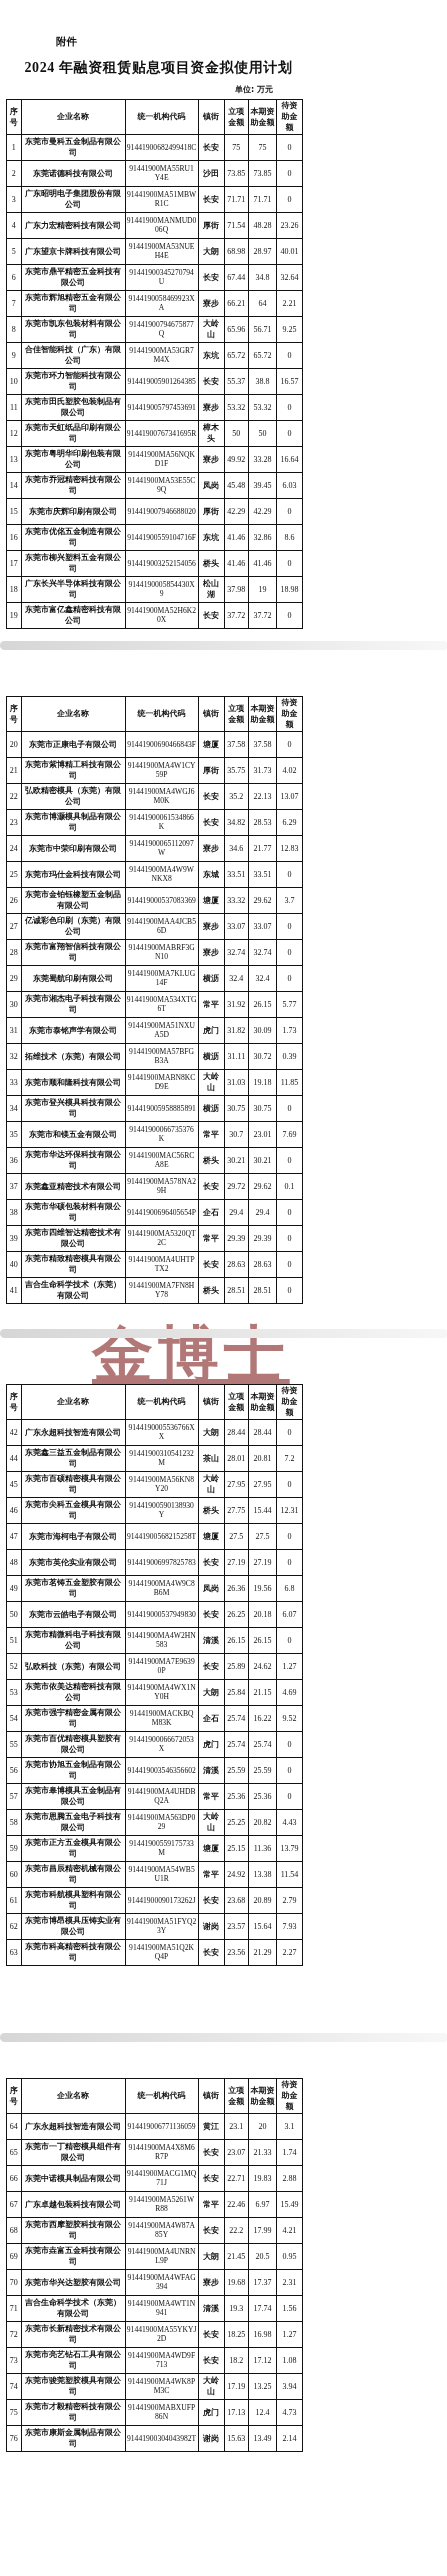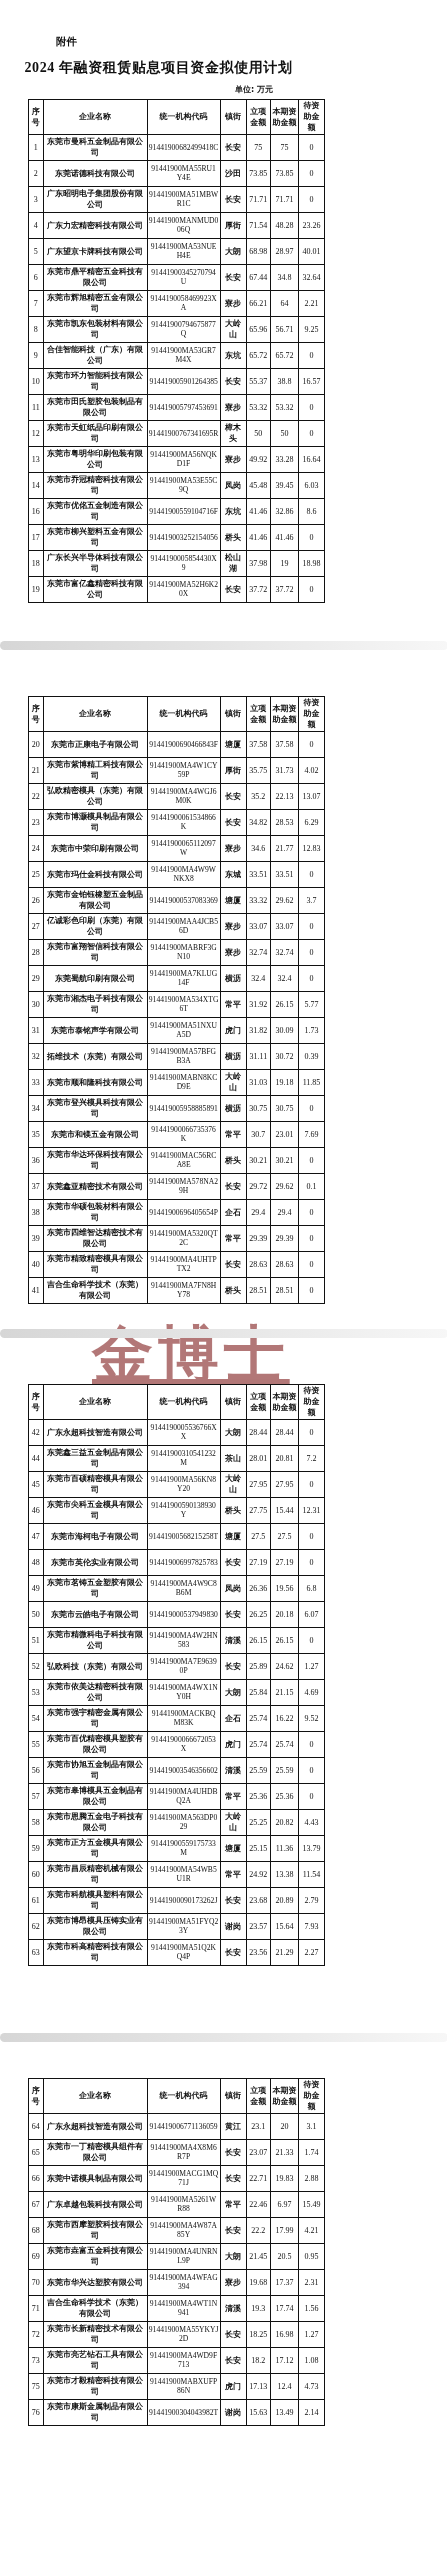--- a/index.html
+++ b/index.html
@@ -14,21 +14,21 @@
   #sec3 { top:1384px; }
   #sec4 { top:2078px; }
 
   .attach-label { margin-left:56px; font:bold 10.4px "DejaVu Sans", sans-serif;margin-top:28px; }
   .doc-title { width:317px; margin-top:9.8px; text-align:center;
     font:bold 14px "Liberation Serif", serif; letter-spacing:0.6px; }
   .unit-note { width:273px; margin-top:7.3px; margin-bottom:3.7px; text-align:right;
     font:bold 8px "DejaVu Sans", sans-serif; }
 
   table.doc-table {
-    border-collapse:collapse; table-layout:fixed; width:295px; margin-left:28px;
+    border-collapse:collapse; table-layout:fixed; width:295px; margin-left:6px;
     background:transparent;
   }
   .doc-table th, .doc-table td {
     border:0.6px solid #111; text-align:center; vertical-align:middle;
     padding:0 1.2px; overflow:hidden;
   }
   .doc-table th {
     height:28px; font:bold 8px "DejaVu Sans", sans-serif;
     word-break:break-all; line-height:1.4; background:transparent;
   }
@@ -209,20 +209,29 @@
         <tr>
           <td class="c0">14</td>
           <td class="c1">东莞市乔冠精密科技有限公司</td>
           <td class="c2">91441900MA53E55C9Q</td>
           <td class="c3">凤岗</td>
           <td class="c4">45.48</td>
           <td class="c5">39.45</td>
           <td class="c6">6.03</td>
         </tr>
         <tr>
+          <td class="c0">15</td>
+          <td class="c1">东莞市庆辉印刷有限公司</td>
+          <td class="c2">914419007946688020</td>
+          <td class="c3">厚街</td>
+          <td class="c4">42.29</td>
+          <td class="c5">42.29</td>
+          <td class="c6">0</td>
+        </tr>
+        <tr>
           <td class="c0">16</td>
           <td class="c1">东莞市优佲五金制造有限公司</td>
           <td class="c2">91441900559104716F</td>
           <td class="c3">东坑</td>
           <td class="c4">41.46</td>
           <td class="c5">32.86</td>
           <td class="c6">8.6</td>
         </tr>
         <tr>
           <td class="c0">17</td>
@@ -803,20 +812,29 @@
         <tr>
           <td class="c0">73</td>
           <td class="c1">东莞市亮艺钻石工具有限公司</td>
           <td class="c2">91441900MA4WD9F713</td>
           <td class="c3">长安</td>
           <td class="c4">18.2</td>
           <td class="c5">17.12</td>
           <td class="c6">1.08</td>
         </tr>
         <tr>
+          <td class="c0">74</td>
+          <td class="c1">东莞市骏莞塑胶模具有限公司</td>
+          <td class="c2">91441900MA4WK8PM3C</td>
+          <td class="c3">大岭山</td>
+          <td class="c4">17.19</td>
+          <td class="c5">13.25</td>
+          <td class="c6">3.94</td>
+        </tr>
+        <tr>
           <td class="c0">75</td>
           <td class="c1">东莞市才毅精密科技有限公司</td>
           <td class="c2">91441900MABXUFP86N</td>
           <td class="c3">虎门</td>
           <td class="c4">17.13</td>
           <td class="c5">12.4</td>
           <td class="c6">4.73</td>
         </tr>
         <tr>
           <td class="c0">76</td>

